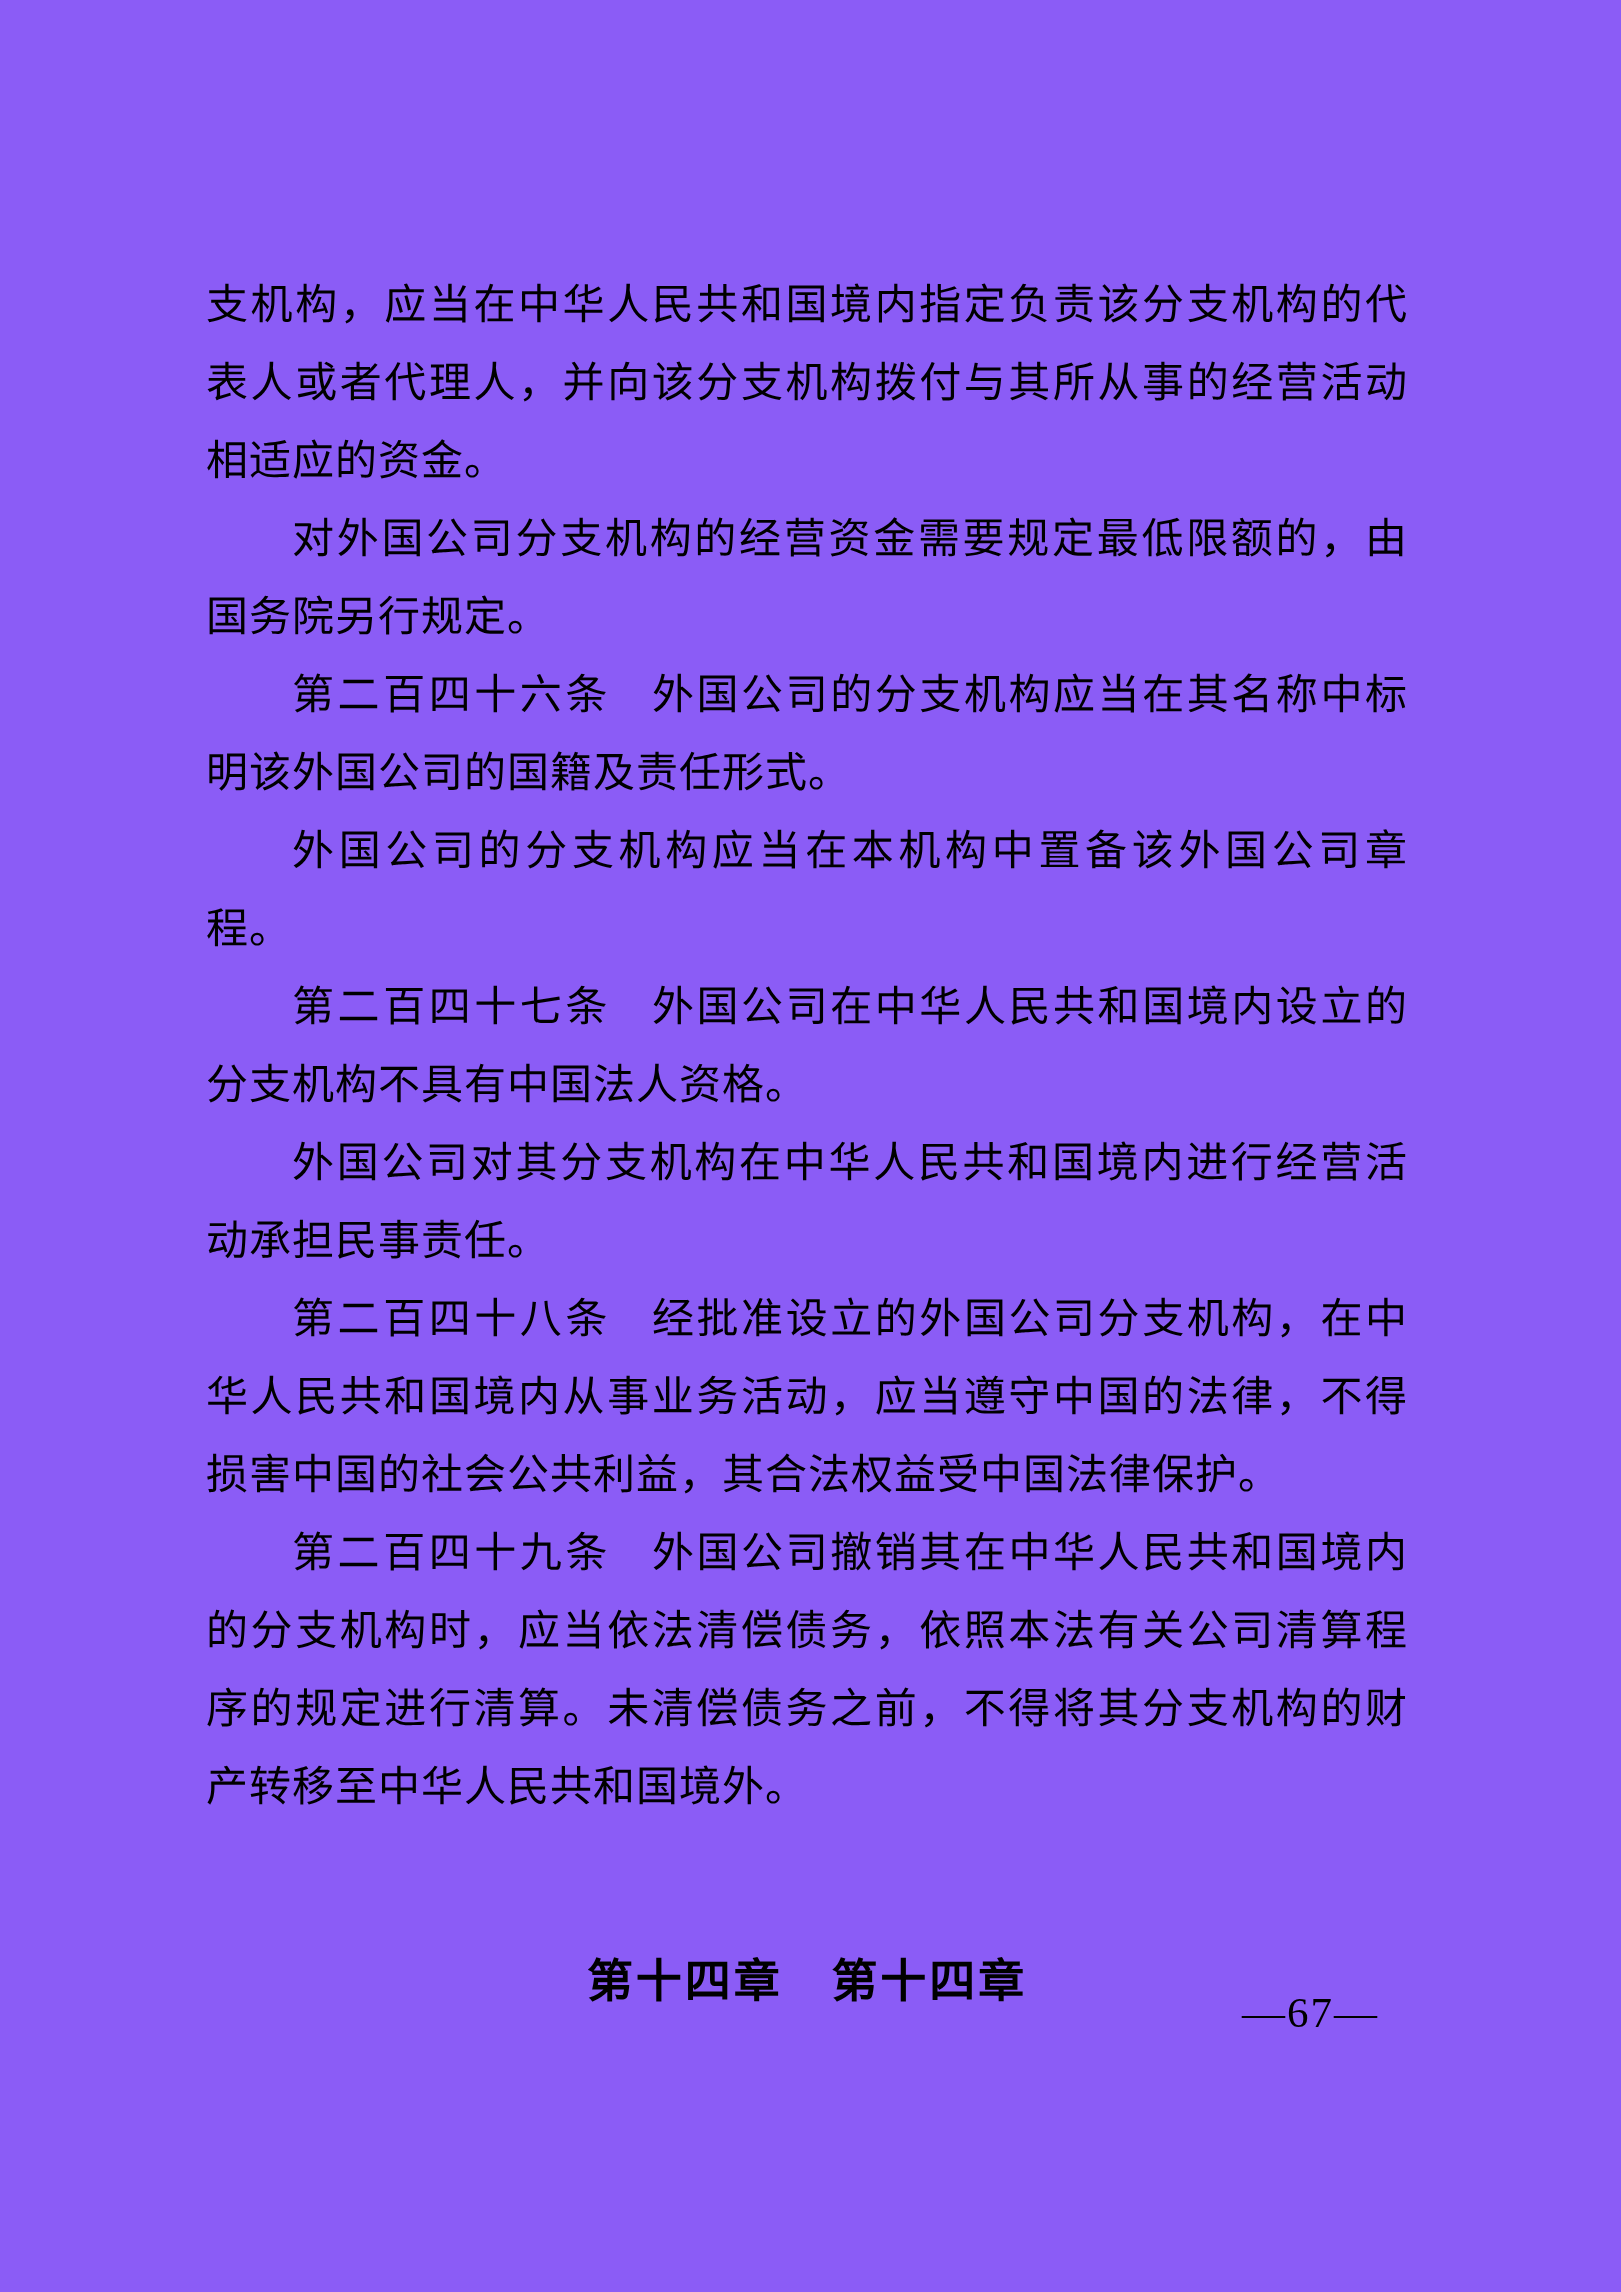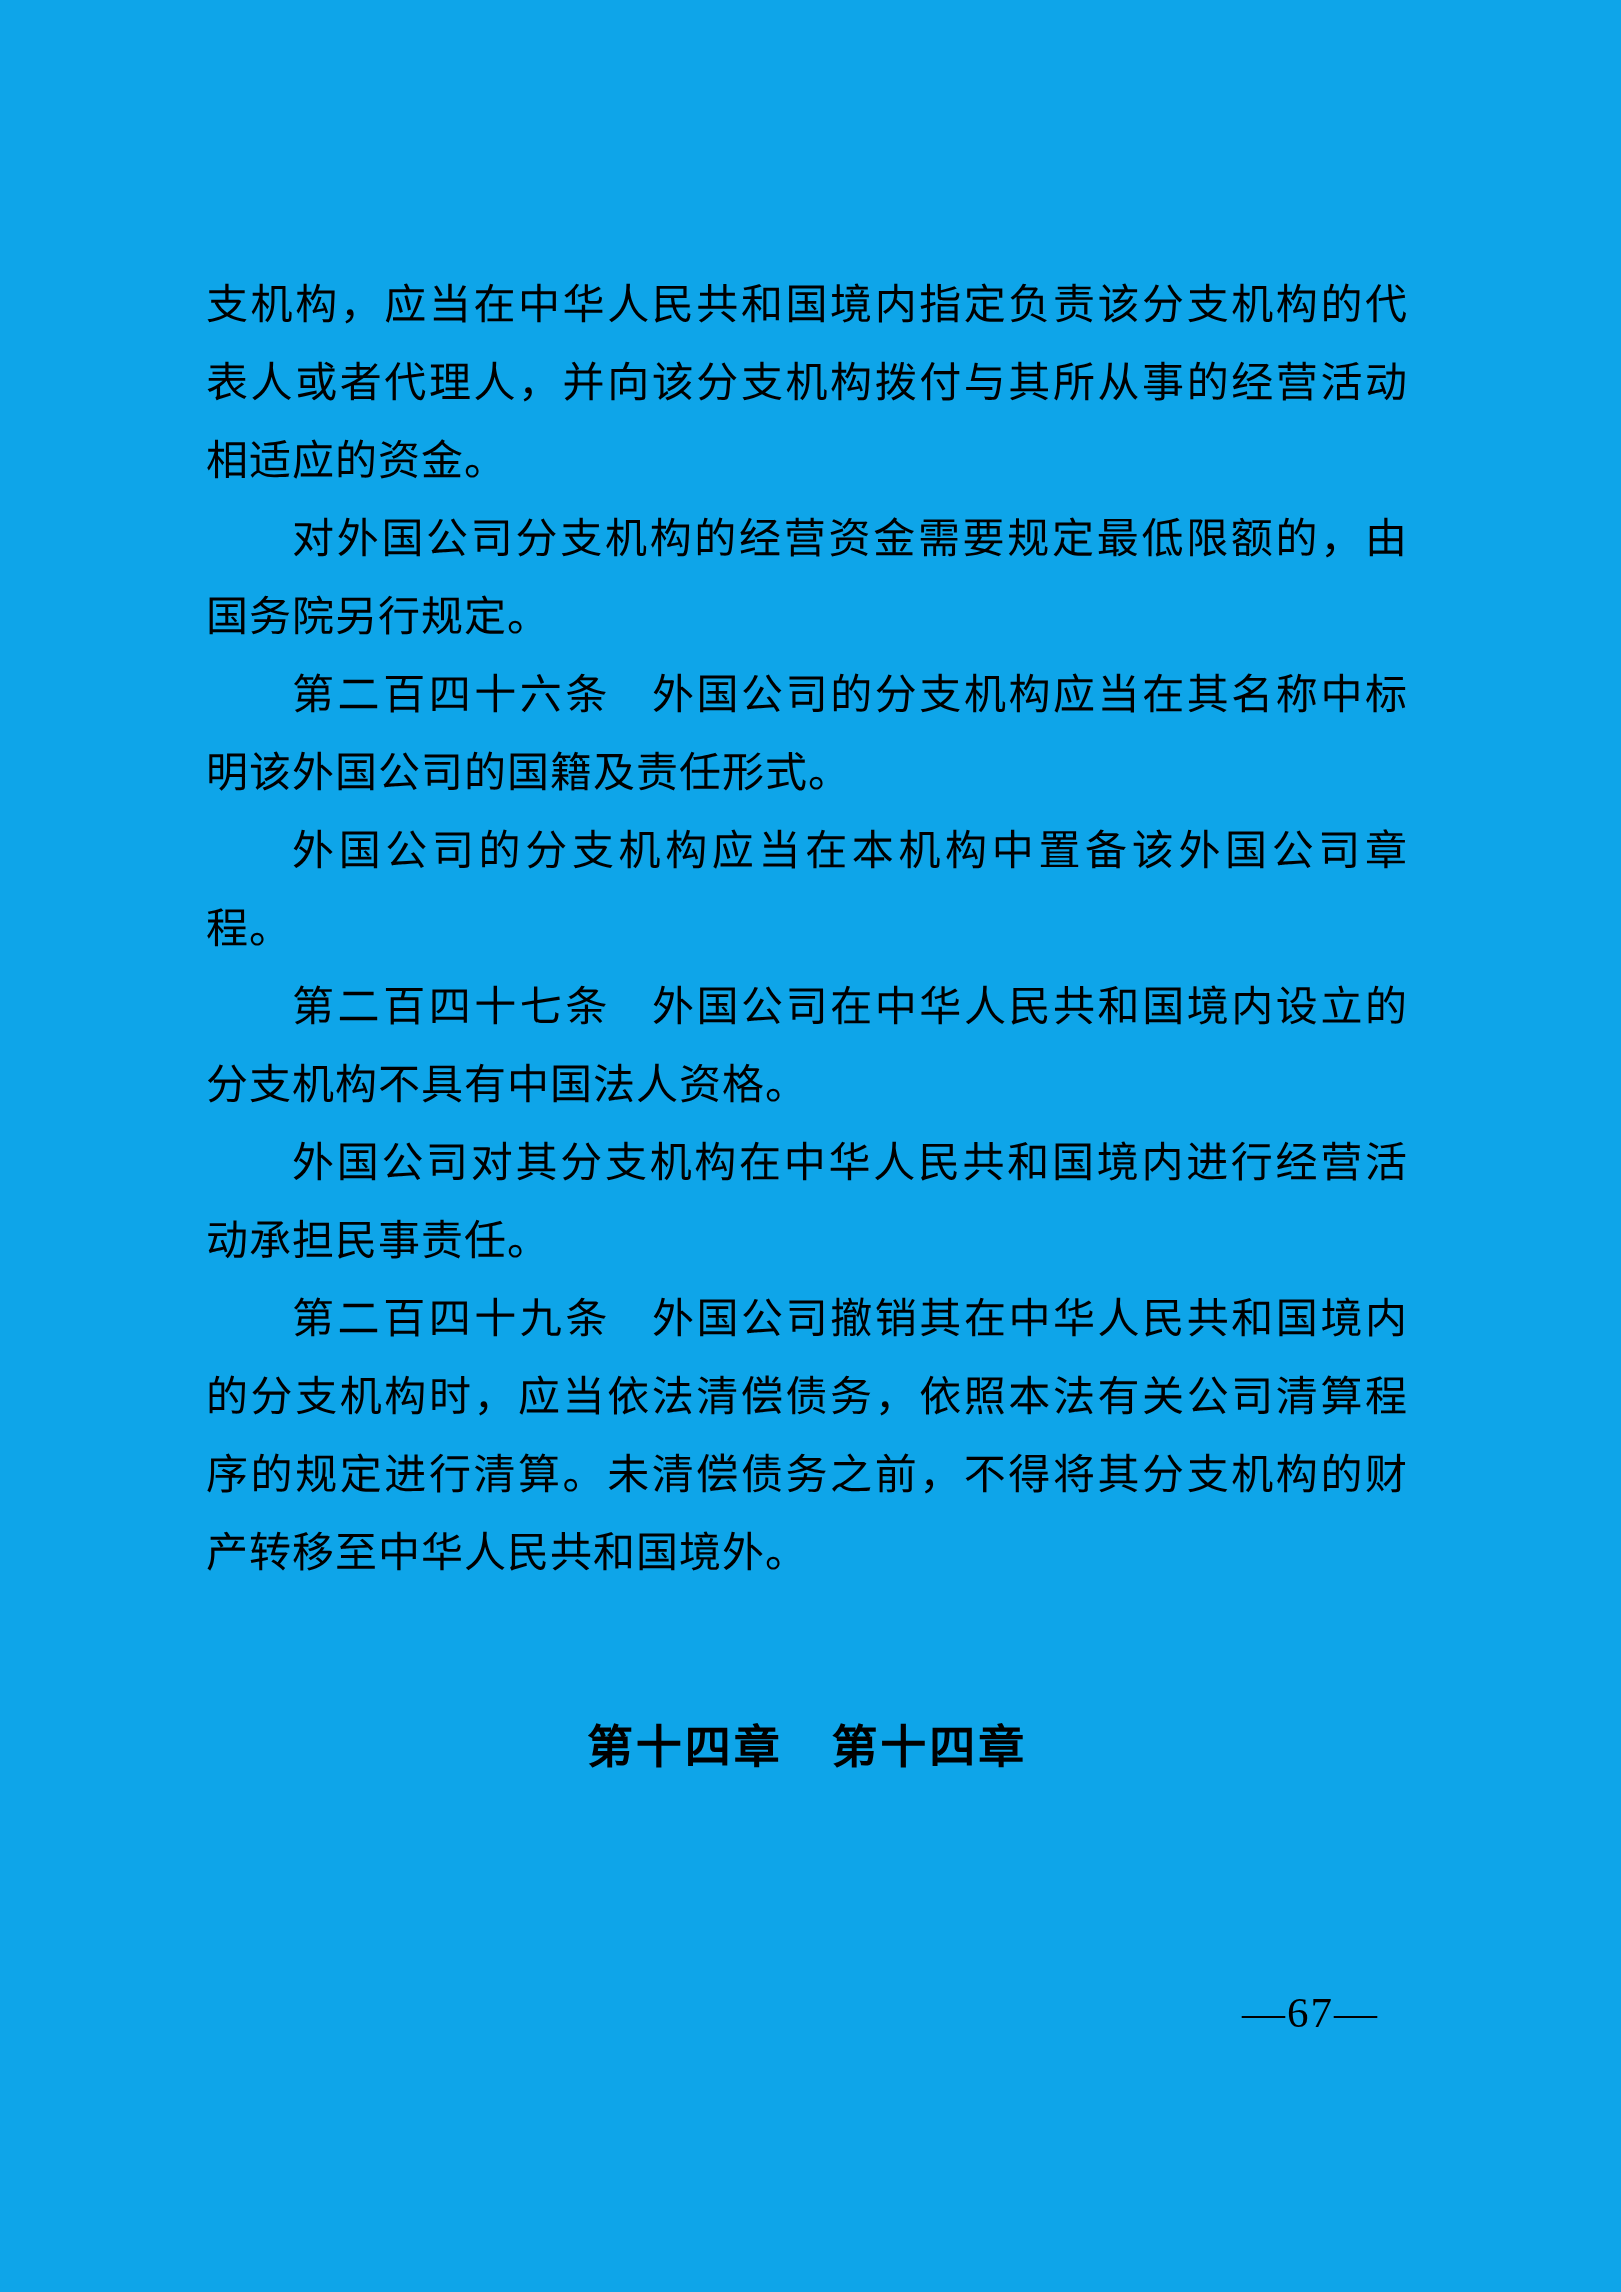--- a/index.html
+++ b/index.html
@@ -4,21 +4,21 @@
 <style>
   html, body {
     margin: 0;
     padding: 0;
     background: #ffffff;
   }
   .page {
     position: relative;
     width: 1621px;
     height: 2293px;
-    background: #0ea5e9;
+    background: #8b5cf6;
     color: #000000;
     overflow: hidden;
     font-family: "Liberation Serif", "DejaVu Serif", serif;
   }
   .content {
     position: absolute;
     left: 206px;
     top: 266px;
     width: 1202px;
     font-size: 42px;
@@ -76,20 +76,21 @@
     <p class="para"><span>对外国公司分支机构的经营资金需要规定最低限额的，由国务院另行规定。</span></p>
 
     <p class="para"><b class="article-num">第二百四十六条</b><span>外国公司的分支机构应当在其名称中标明该外国公司的国籍及责任形式。</span></p>
 
     <p class="para"><span>外国公司的分支机构应当在本机构中置备该外国公司章程。</span></p>
 
     <p class="para"><b class="article-num">第二百四十七条</b><span>外国公司在中华人民共和国境内设立的分支机构不具有中国法人资格。</span></p>
 
     <p class="para"><span>外国公司对其分支机构在中华人民共和国境内进行经营活动承担民事责任。</span></p>
 
+    <p class="para"><b class="article-num">第二百四十八条</b><span>经批准设立的外国公司分支机构，在中华人民共和国境内从事业务活动，应当遵守中国的法律，不得损害中国的社会公共利益，其合法权益受中国法律保护。</span></p>
 
     <p class="para"><b class="article-num">第二百四十九条</b><span>外国公司撤销其在中华人民共和国境内的分支机构时，应当依法清偿债务，依照本法有关公司清算程序的规定进行清算。未清偿债务之前，不得将其分支机构的财产转移至中华人民共和国境外。</span></p>
 
     <h2 class="chapter-heading">第十四章　第十四章</h2>
 
   </div>
 
   <div class="page-number">—67—</div>
 
 </div>

